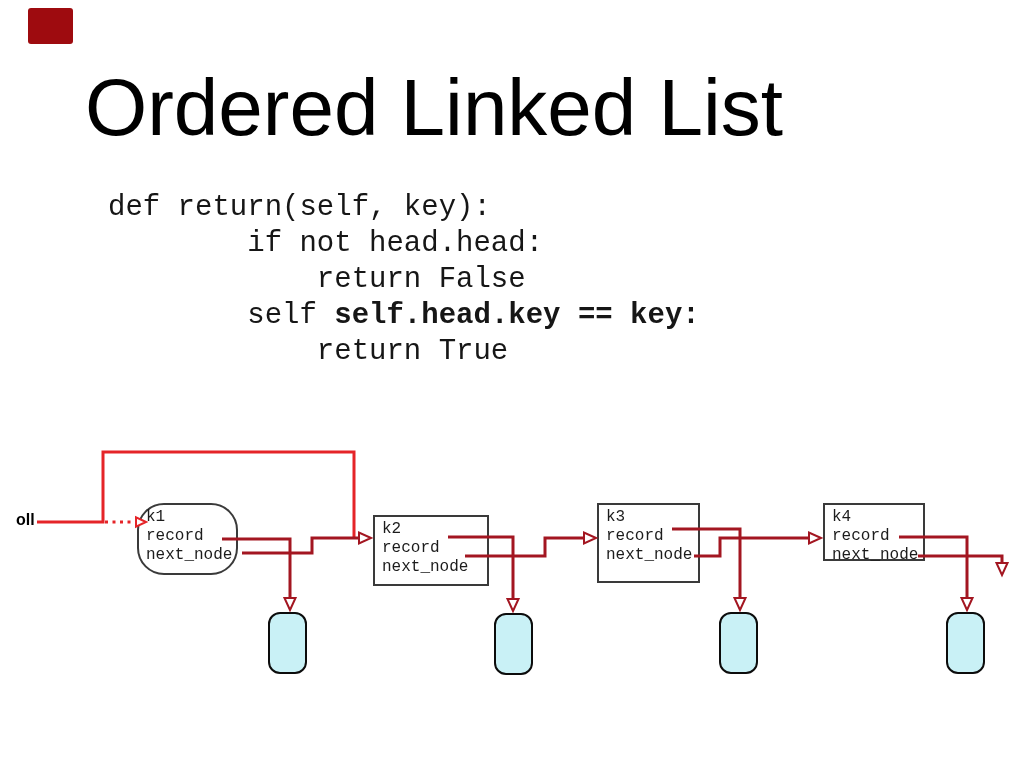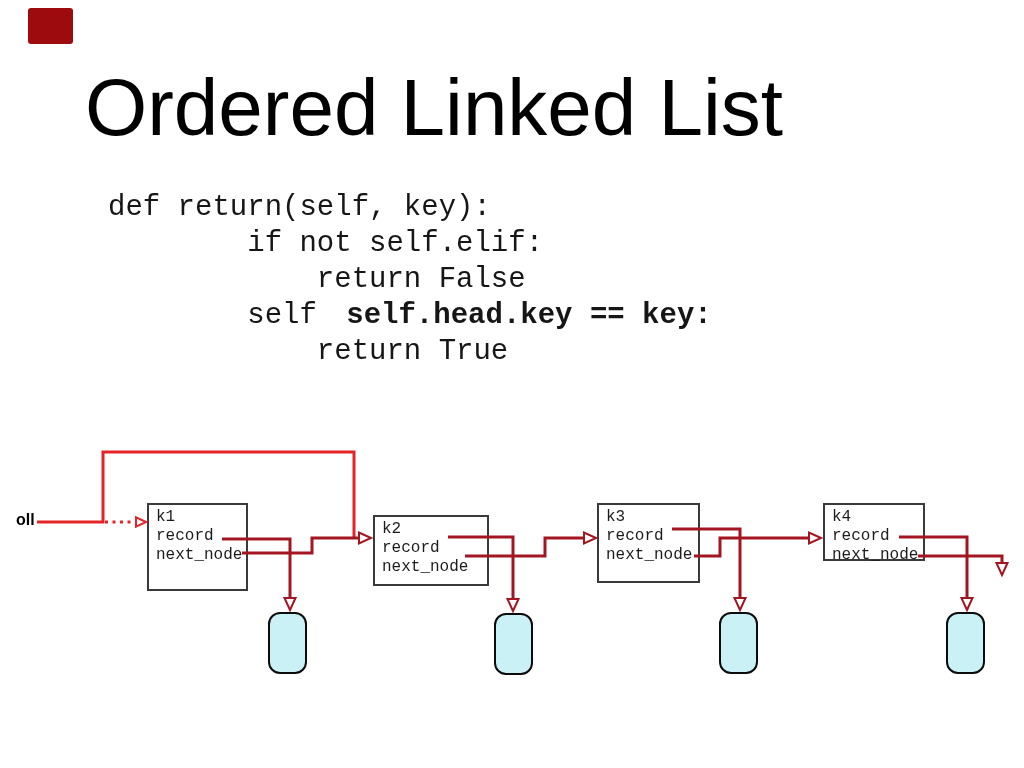--- a/index.html
+++ b/index.html
@@ -5,40 +5,40 @@
   html,body{margin:0;padding:0;}
   body{width:1024px;height:768px;background:#ffffff;position:relative;overflow:hidden;
        font-family:"Liberation Sans",sans-serif;}
   .slide{position:absolute;left:0;top:0;width:1024px;height:768px;background:#fff;}
   .red-marker{position:absolute;left:28px;top:8px;width:45px;height:36px;border-radius:3px;}
   .title{position:absolute;left:0;top:62px;width:868px;text-align:center;
          font-family:"Liberation Sans",sans-serif;font-size:80px;line-height:92px;
          color:#000;white-space:nowrap;}
   .code{position:absolute;left:108px;top:190px;font-family:"Liberation Mono",monospace;
         font-size:29px;line-height:36px;color:#161616;white-space:pre;}
-  .code b{font-weight:bold;margin-left:12px;}
+  .code b{font-weight:bold;}
   .node-box{position:absolute;background:#fff;border:2px solid #3a3a3a;box-sizing:border-box;
             font-family:"Liberation Mono",monospace;font-size:16px;color:#1c1c1c;
             padding:3px 0 0 7px;line-height:19px;white-space:pre;}
   .blob{position:absolute;width:39px;height:62px;border:2px solid #0c0c0c;border-radius:12px;
         box-sizing:border-box;}
   .head-label{position:absolute;left:16px;top:511px;font-family:"Liberation Sans",sans-serif;
               font-weight:bold;font-size:16px;color:#000;}
   svg.overlay{position:absolute;left:0;top:0;pointer-events:none;}
 </style>
 </head>
 <body>
 
 <div class="slide">
   <div class="red-marker" style="background: rgb(158, 11, 15);"></div>
   <div class="title">Ordered Linked List</div>
-  <div class="code" id="code-block"><div><span>def return(self, key):</span></div><div><span>        if not self.elif:</span></div><div><span>            return False</span></div><div><span>        self </span><b>self.head.key == key:</b></div><div><span>            return True</span></div></div>
+  <div class="code" id="code-block"><div><span>def return(self, key):</span></div><div><span>        if not head.head:</span></div><div><span>            return False</span></div><div><span>        self </span><b>self.head.key == key:</b></div><div><span>            return True</span></div></div>
   <div class="head-label">oll</div>
   <div id="diagram-layer">
-      <div class="node-box" style="left: 147px; top: 503px; width: 101px; height: 88px;"><div>k1</div><div>record</div><div>next_node</div></div>
+      <div class="node-box" style="left: 137px; top: 503px; width: 101px; height: 72px; border-radius: 27px;"><div>k1</div><div>record</div><div>next_node</div></div>
       <div class="node-box" style="left: 373px; top: 502px; width: 116px; height: 71px; margin-top: 13px;"><div>k2</div><div>record</div><div>next_node</div></div>
       <div class="node-box" style="left: 597px; top: 503px; width: 103px; height: 80px;"><div>k3</div><div>record</div><div>next_node</div></div>
       <div class="node-box" style="left: 823px; top: 503px; width: 102px; height: 58px;"><div>k4</div><div>record</div><div>next_node</div></div>
       <div class="blob" style="left: 268px; top: 612px; background: rgb(201, 241, 246);"></div>
       <div class="blob" style="left: 494px; top: 613px; background: rgb(201, 241, 246);"></div>
       <div class="blob" style="left: 719px; top: 612px; background: rgb(201, 241, 246);"></div>
       <div class="blob" style="left: 946px; top: 612px; background: rgb(201, 241, 246);"></div>
       <svg width="1024" height="768" class="overlay">
         <polyline points="37,522 103,522 103,452 354,452 354,538" fill="none" stroke="#e52428" stroke-width="3"></polyline>
         <polyline points="105,522 135,522" fill="none" stroke="#e52428" stroke-width="3" stroke-dasharray="3 4.5"></polyline>

